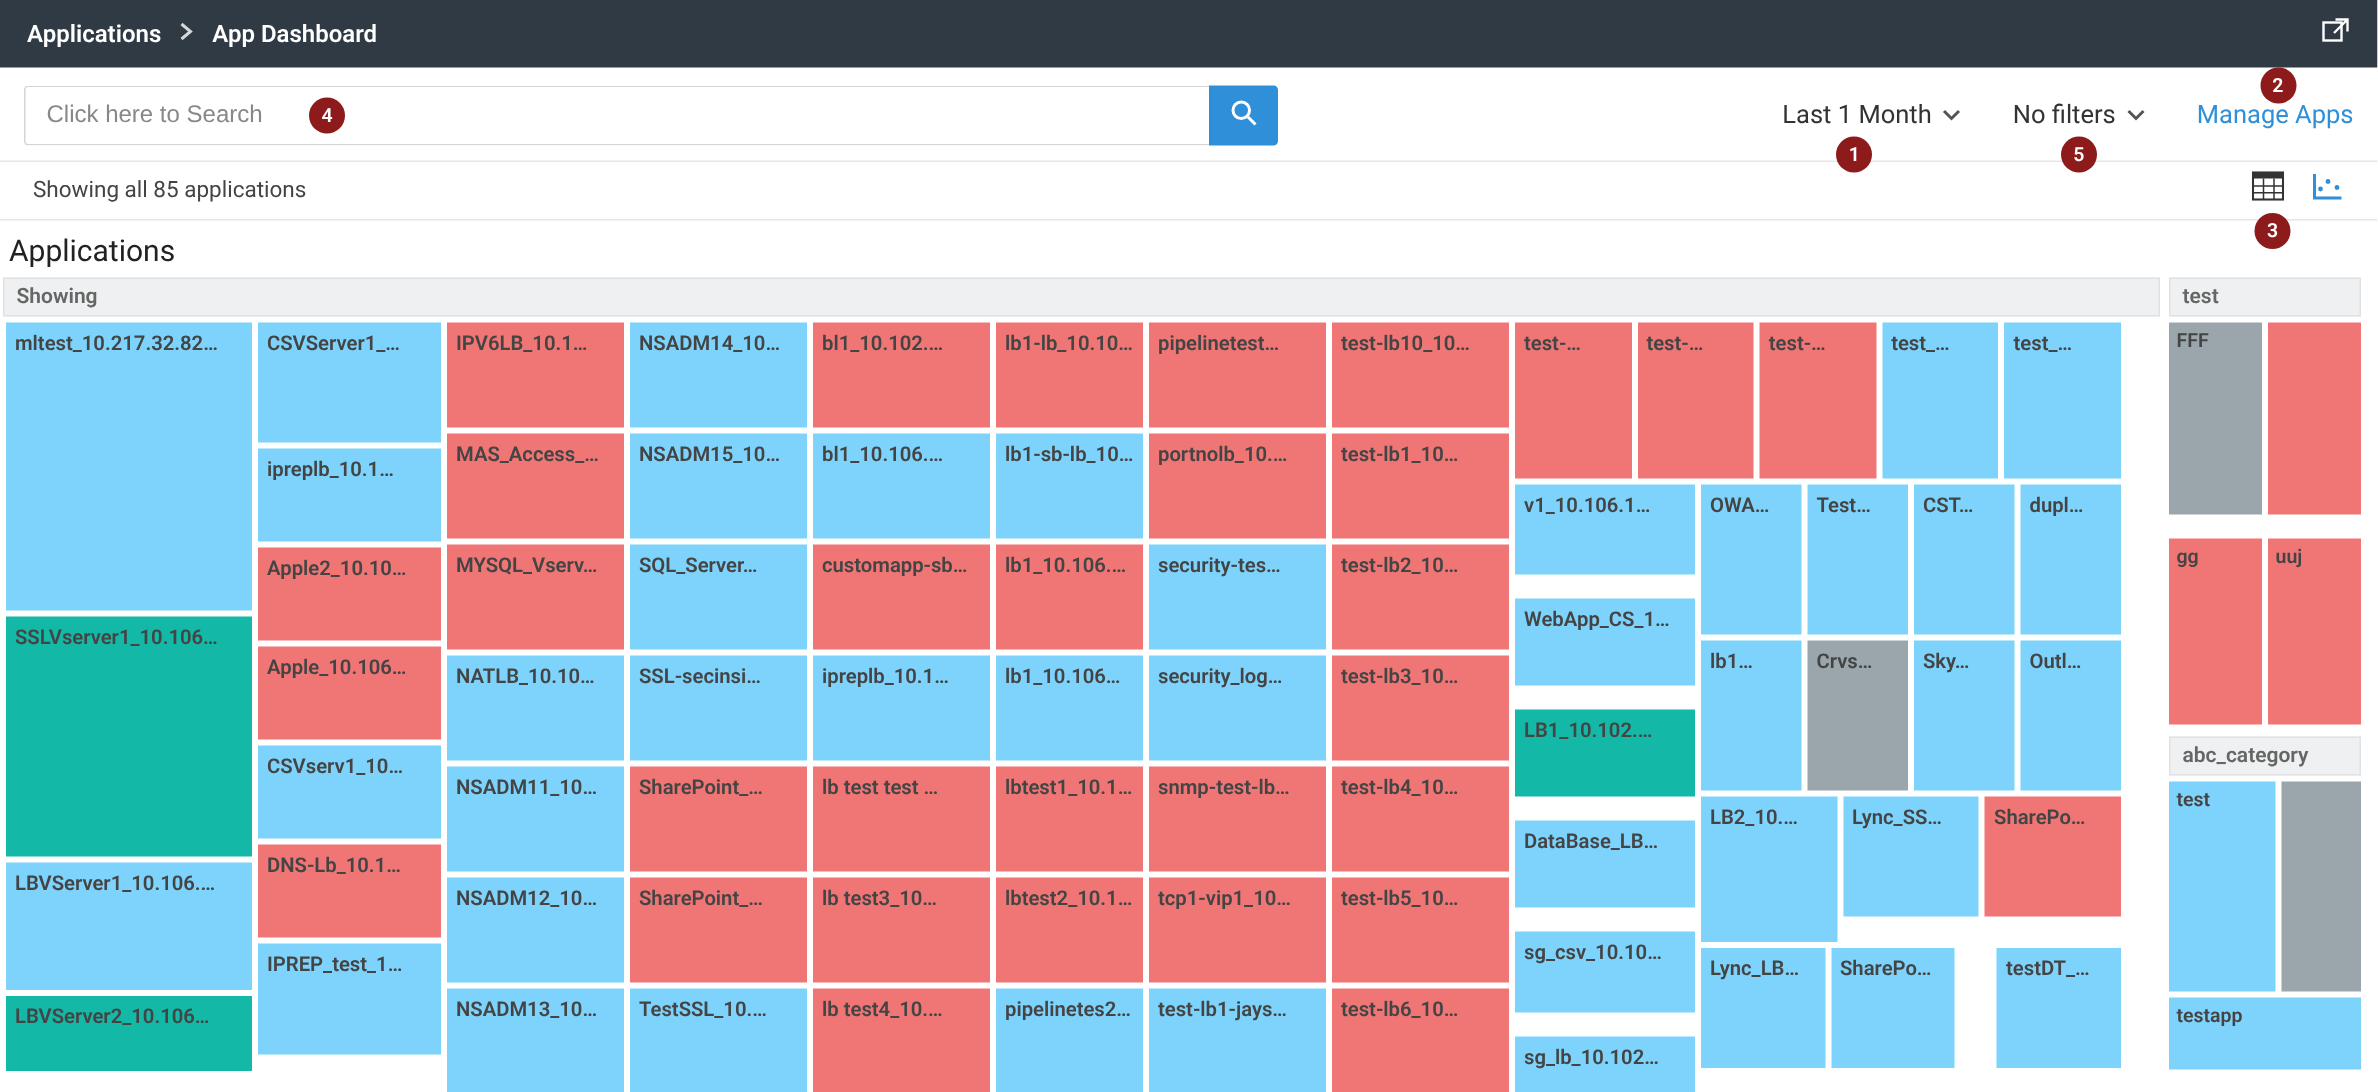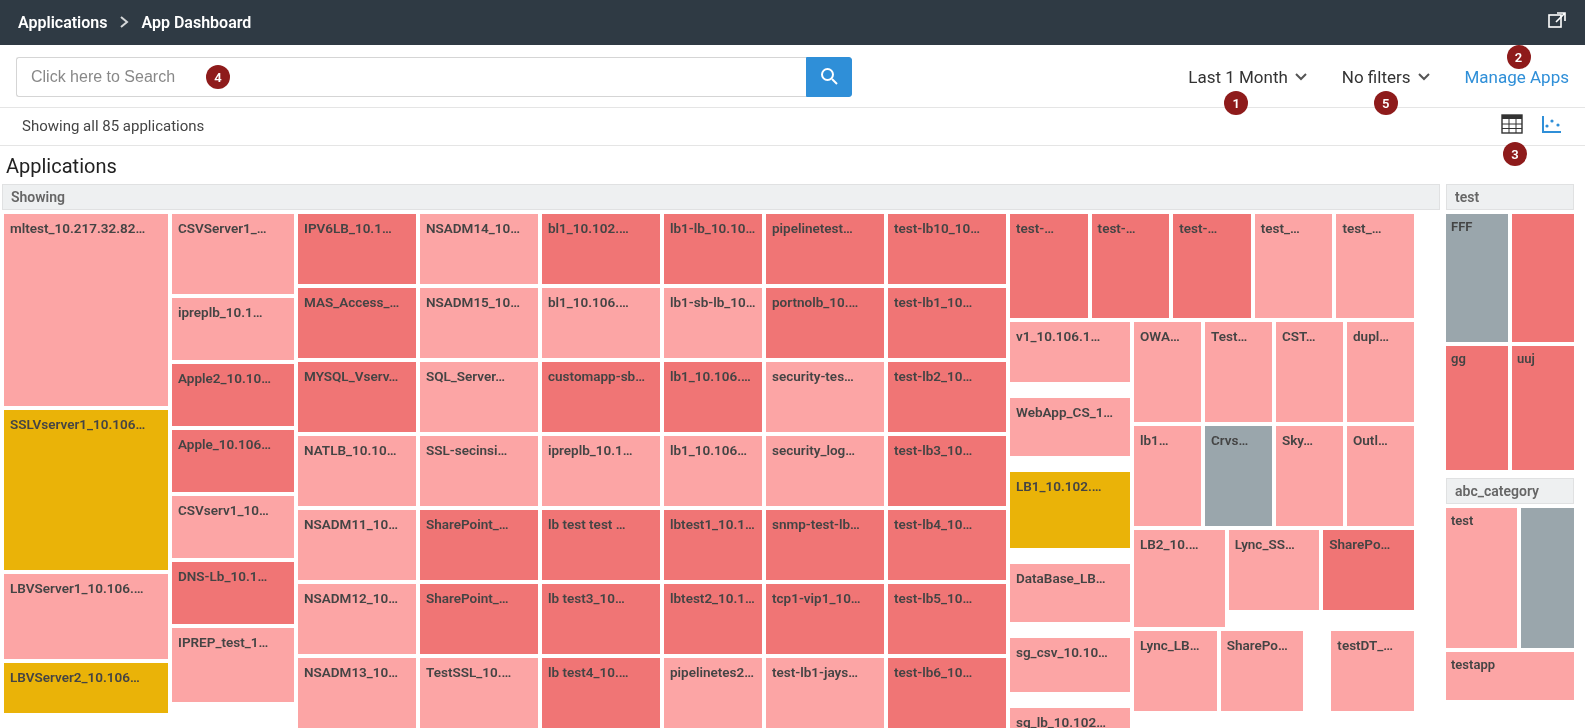--- a/index.html
+++ b/index.html
@@ -113,23 +113,23 @@
   .cell {
     padding: 6px 6px 0 6px;
     font-size: 13.5px;
     font-weight: 600;
     color:#444;
     overflow: hidden;
     white-space: nowrap;
     text-overflow: ellipsis;
     cursor: pointer;
   }
-  .teal  { background:#fca5a5; }
+  .teal  { background:#7dd3fc; }
   .red   { background:#f07575; }
-  .yellow{ background:#eab308; }
+  .yellow{ background:#14b8a6; }
   .grey  { background:#9aa6ac; }
   .c-h7 { height:70px; }
   .c-h6 { height:62px; }
   .c-hg { height:192px; }
   .c-hy { height:160px; }
   .c-hb { height:85px; }
   .c-sm { height:54px; }
   .side-row { display:flex; gap:4px; }
   .side-cell {
     padding: 5px 5px 0 5px;
@@ -319,21 +319,21 @@
           <div class="cell red" style="height:104px; flex:1;">test-…</div>
           <div class="cell teal" style="height:104px; flex:1;">test_…</div>
           <div class="cell teal" style="height:104px; flex:1;">test_…</div>
         </div>
 
         <div style="display:flex; gap:4px;">
 
           <div style="width:120px; display:flex; flex-direction:column; gap:16px;">
             <div class="cell teal" style="height:60px;">v1_10.106.1…</div>
             <div class="cell teal" style="height:58px;">WebApp_CS_1…</div>
-            <div class="cell yellow" style="height:76px;">LB1_10.102.…</div>
+            <div class="cell yellow" style="height:58px;">LB1_10.102.…</div>
             <div class="cell teal" style="height:58px;">DataBase_LB…</div>
             <div class="cell teal c-sm">sg_csv_10.10…</div>
             <div class="cell teal" style="height:80px;">sg_lb_10.102…</div>
           </div>
 
           <div style="flex:1; display:flex; flex-direction:column; gap:4px;">
             <div style="display:flex; gap:4px;">
               <div class="cell teal" style="height:100px; flex:1;">OWA…</div>
               <div class="cell teal" style="height:100px; flex:1;">Test…</div>
               <div class="cell teal" style="height:100px; flex:1;">CST…</div>
@@ -359,21 +359,21 @@
         </div>
       </div>
 
     </div>
   </div>
 
   <div class="tm-col side" data;="">
 
     <div>
       <div class="group-label">test</div>
-      <div style="padding:4px 0 0 0; display:flex; flex-direction:column; gap:4px;">
+      <div style="padding:4px 0 0 0; display:flex; flex-direction:column; gap:16px;">
         <div class="side-row">
           <div class="side-cell grey" style="flex:1; height:128px;">FFF</div>
           <div class="side-cell red" style="flex:1; height:128px;"></div>
         </div>
         <div class="side-row">
           <div class="side-cell red" style="flex:1; height:124px;">gg</div>
           <div class="side-cell red" style="flex:1; height:124px;">uuj</div>
         </div>
       </div>
     </div>

